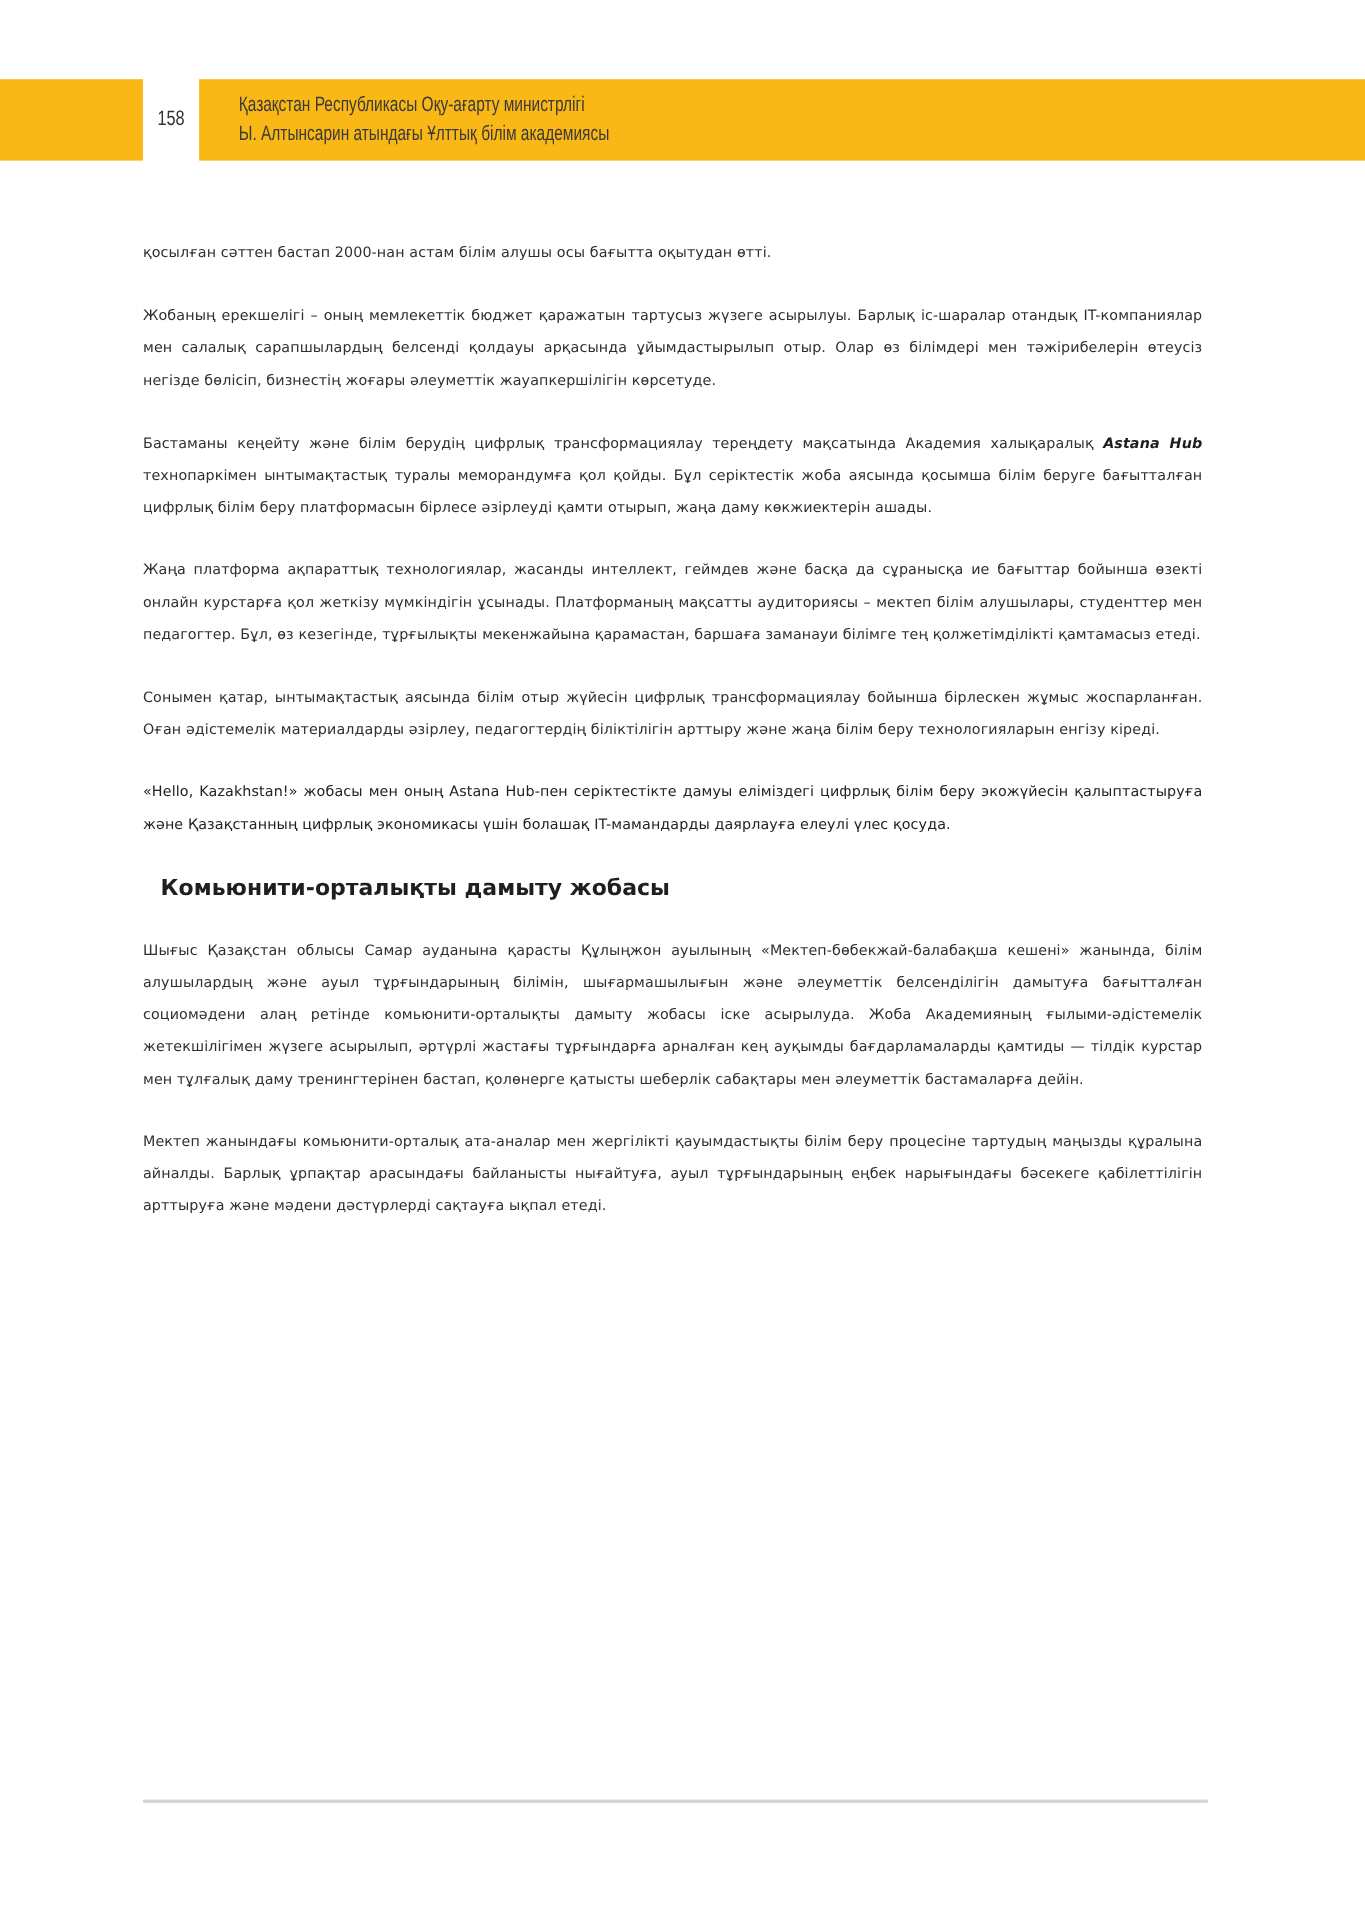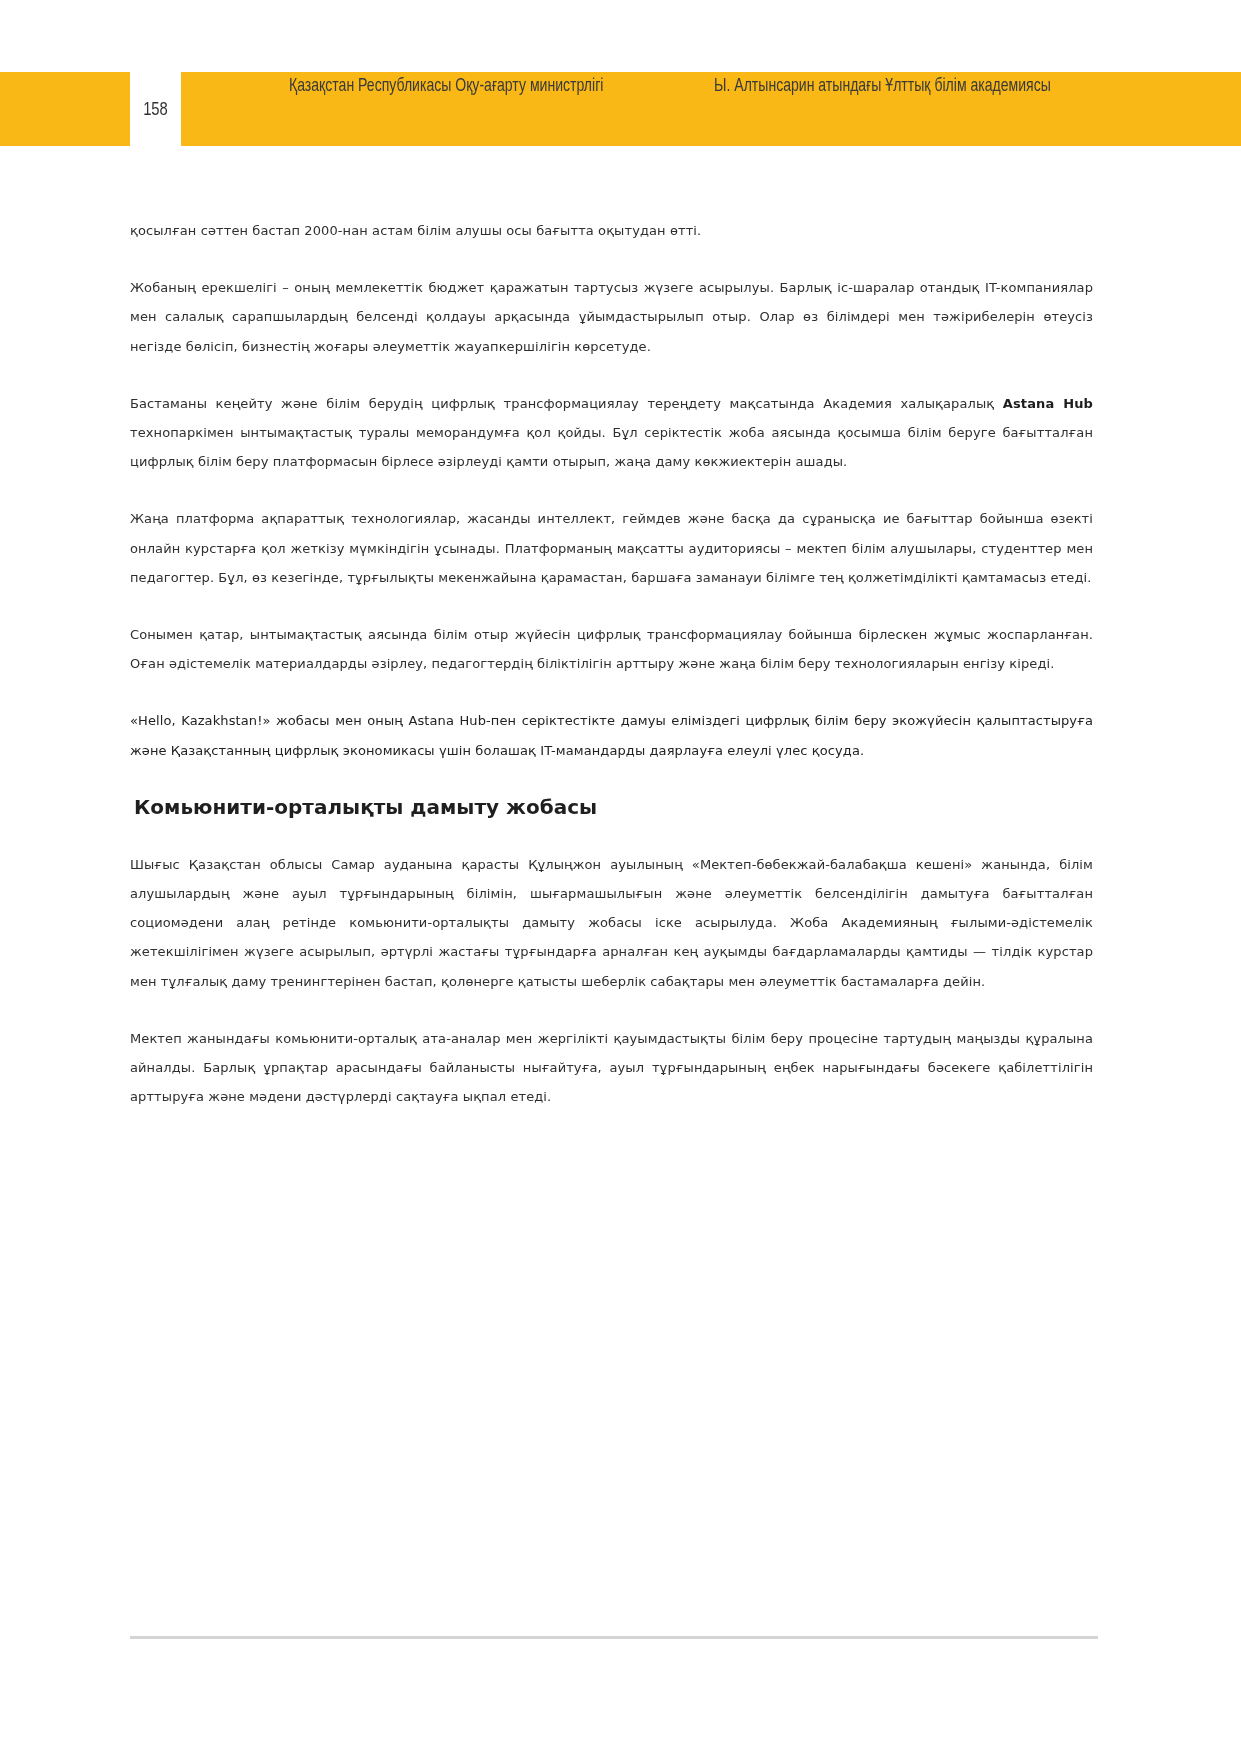--- a/index.html
+++ b/index.html
@@ -4,29 +4,29 @@
 <style>
   html, body { margin: 0; padding: 0; background: #ffffff; }
   body { width: 1241px; height: 1754px; position: relative; overflow: hidden;
          font-family: "DejaVu Sans", sans-serif; color: #2b2b2b; }
   .hdr-left { position: absolute; left: 0; top: 72px; width: 130px; height: 74px; background: var(--accent); }
   .hdr-num { position: absolute; left: 130px; top: 72px; width: 51px; height: 74px;
              display: flex; align-items: center; justify-content: center;
              font-family: "Liberation Sans", sans-serif; font-size: 19px; color: #333;
              transform: scaleX(0.78); }
   .hdr-band { position: absolute; left: 181px; top: 72px; right: 0; height: 74px; background: var(--accent);
-              display: flex; flex-direction: row; justify-content: center; padding-left: 36px; box-sizing: border-box; }
+              display: flex; flex-direction: column; justify-content: center; padding-left: 36px; box-sizing: border-box; }
   .hdr-line { font-family: "Liberation Sans", sans-serif; font-size: 19px; line-height: 26px; color: #3a3a3a;
               transform: scaleX(0.74); transform-origin: left center; white-space: nowrap; }
   .content { position: absolute; left: 130px; top: 216px; width: 963px; }
   p { margin: 0 0 28px 0; font-size: 13px; line-height: 29.2px; text-align: justify; color: #2f2f2f;
       hyphens: manual; letter-spacing: 0.1px; }
   p.bold { font-weight: normal; color: #222; }
-  h2 { margin: 0 0 28px 4px; font-size: 20px; line-height: 29px; font-weight: bold; color: #1f1f1f; }
-  b.strong { font-weight: bold; color: #1e1e1e; }
+  h2 { margin: 0 0 28px 16px; font-size: 20px; line-height: 29px; font-weight: bold; color: #1f1f1f; }
+  b.strong { font-weight: bold; color: #1e1e1e; font-style: italic; }
   .divider { position: absolute; left: 130px; top: 1636px; width: 968px; height: 3px; background: #d4d4d4; }
 </style>
 </head>
 <body>
 
 <div class="hdr-left"></div>
 <div class="hdr-num">158</div>
 <div class="hdr-band">
   <div class="hdr-line">Қазақстан Республикасы Оқу-ағарту министрлігі</div>
   <div class="hdr-line">Ы. Алтынсарин атындағы Ұлттық білім академиясы</div>

